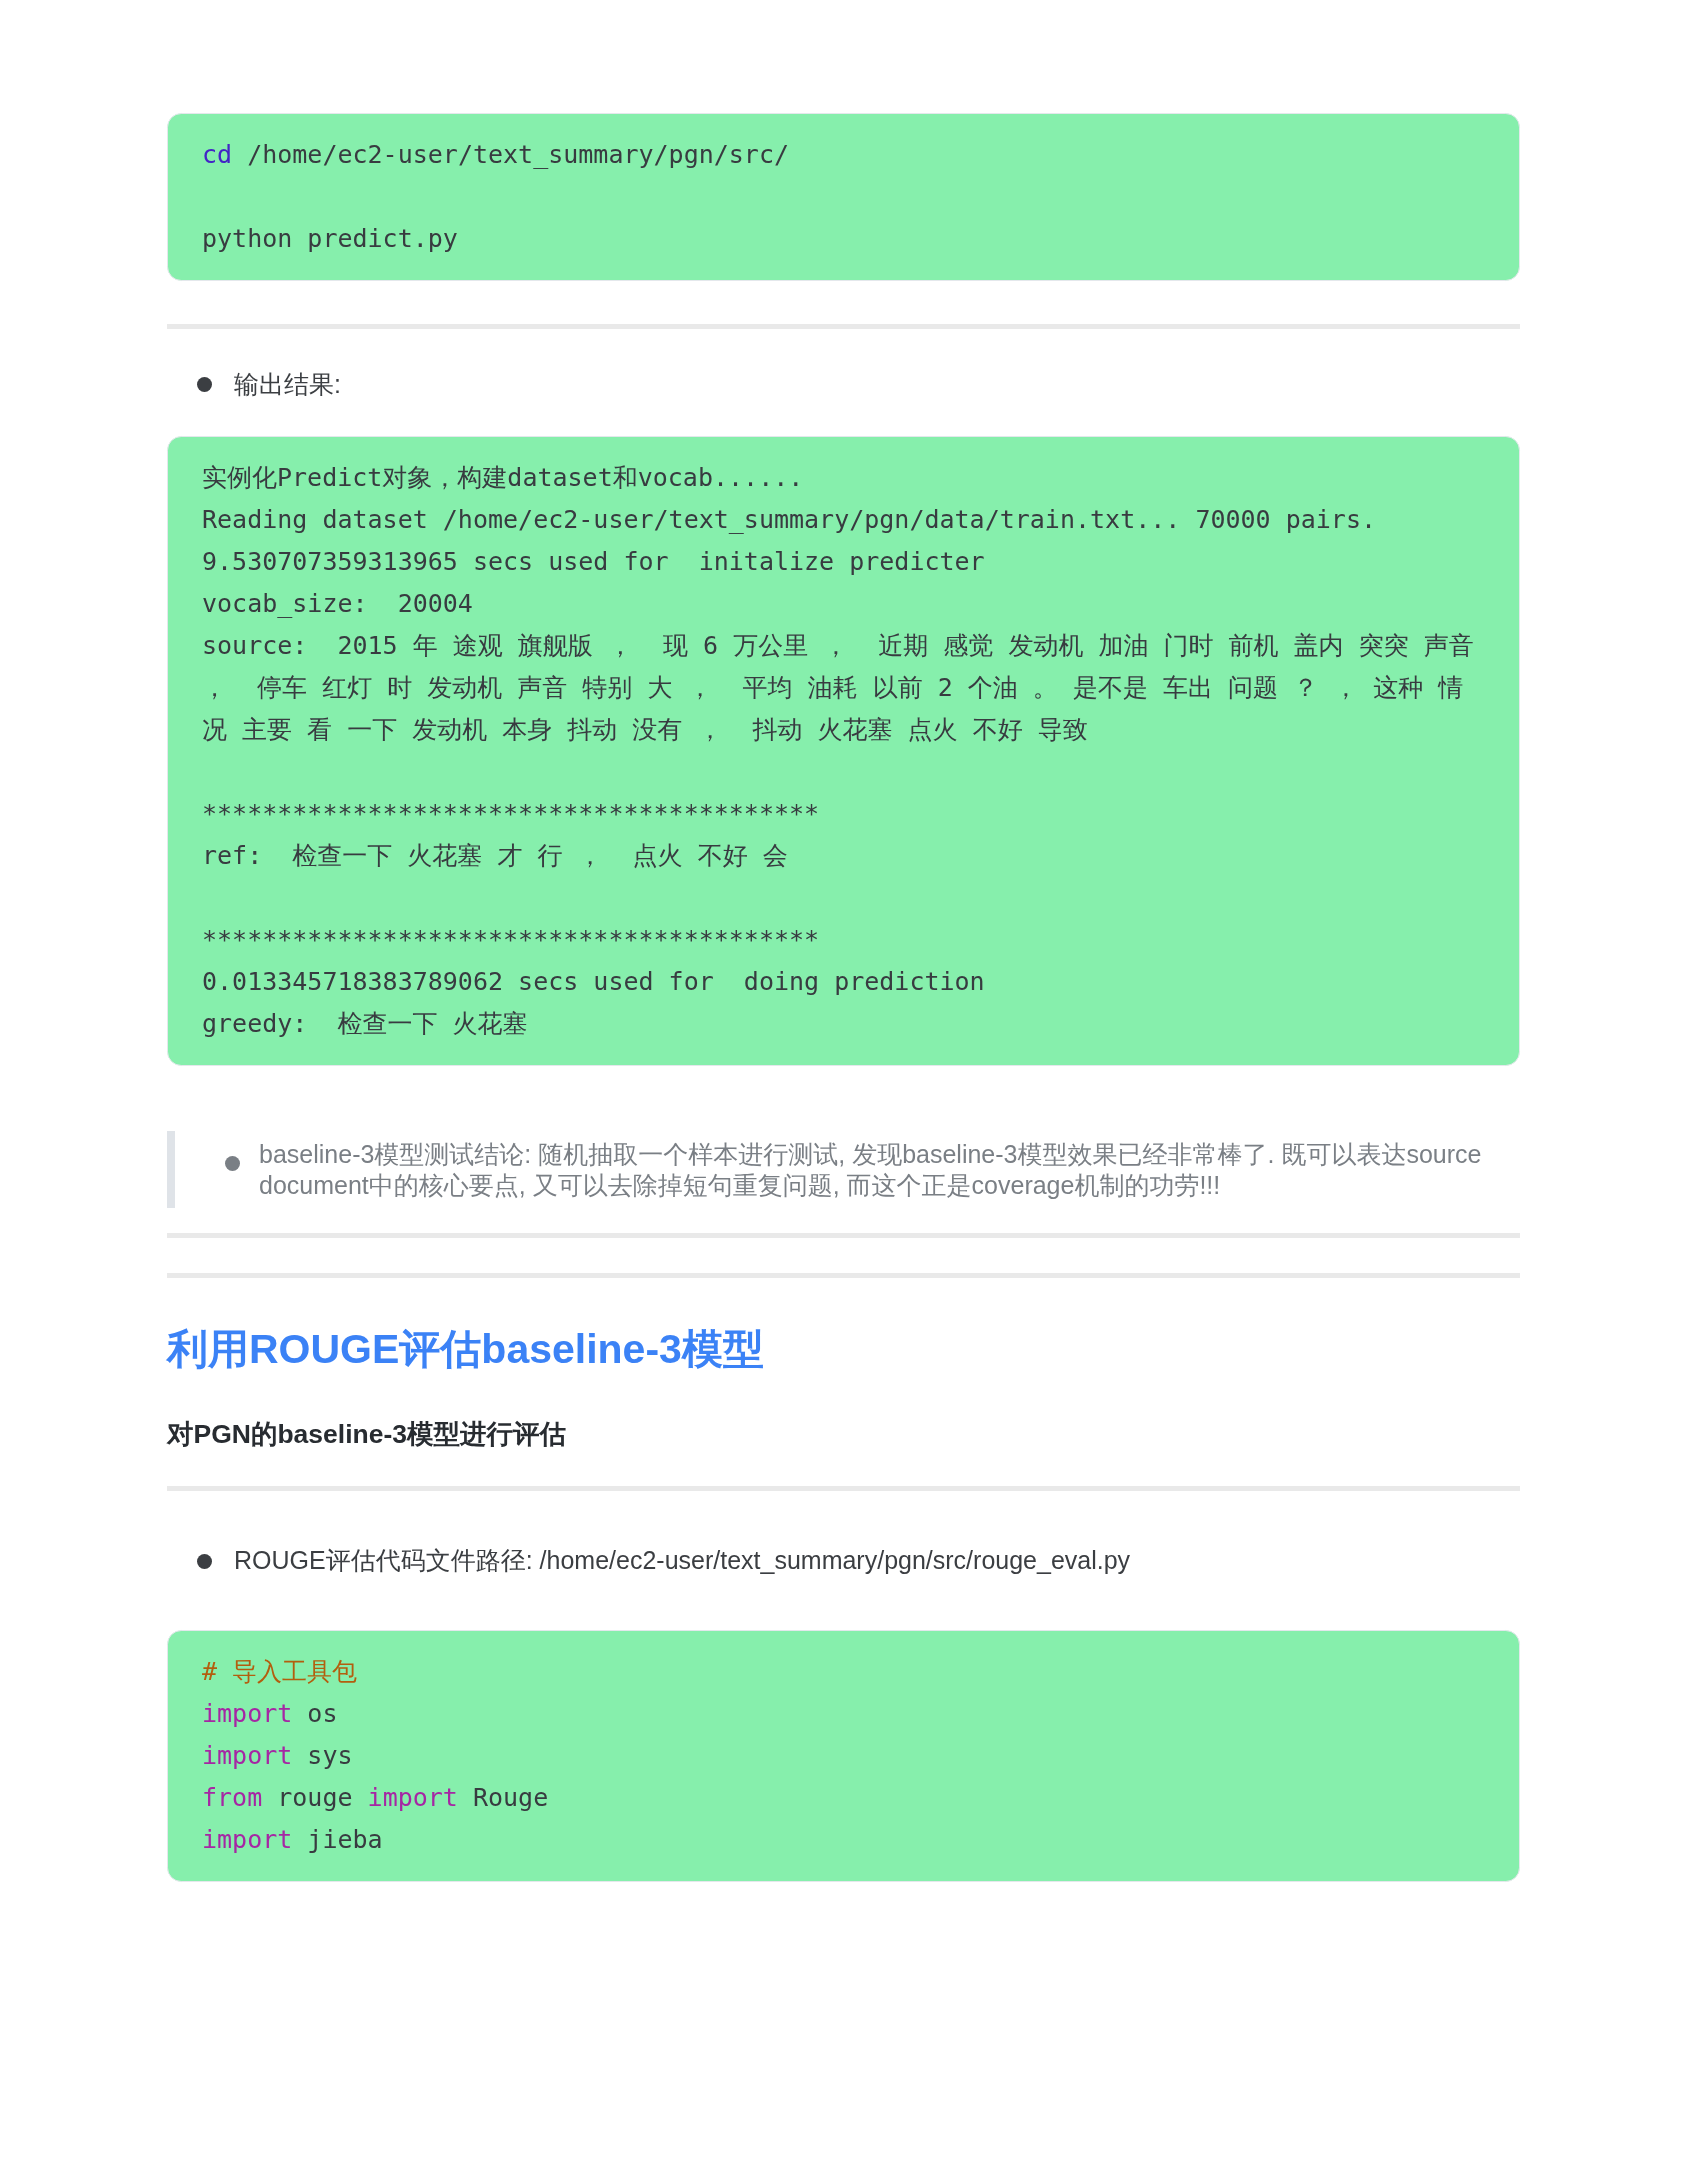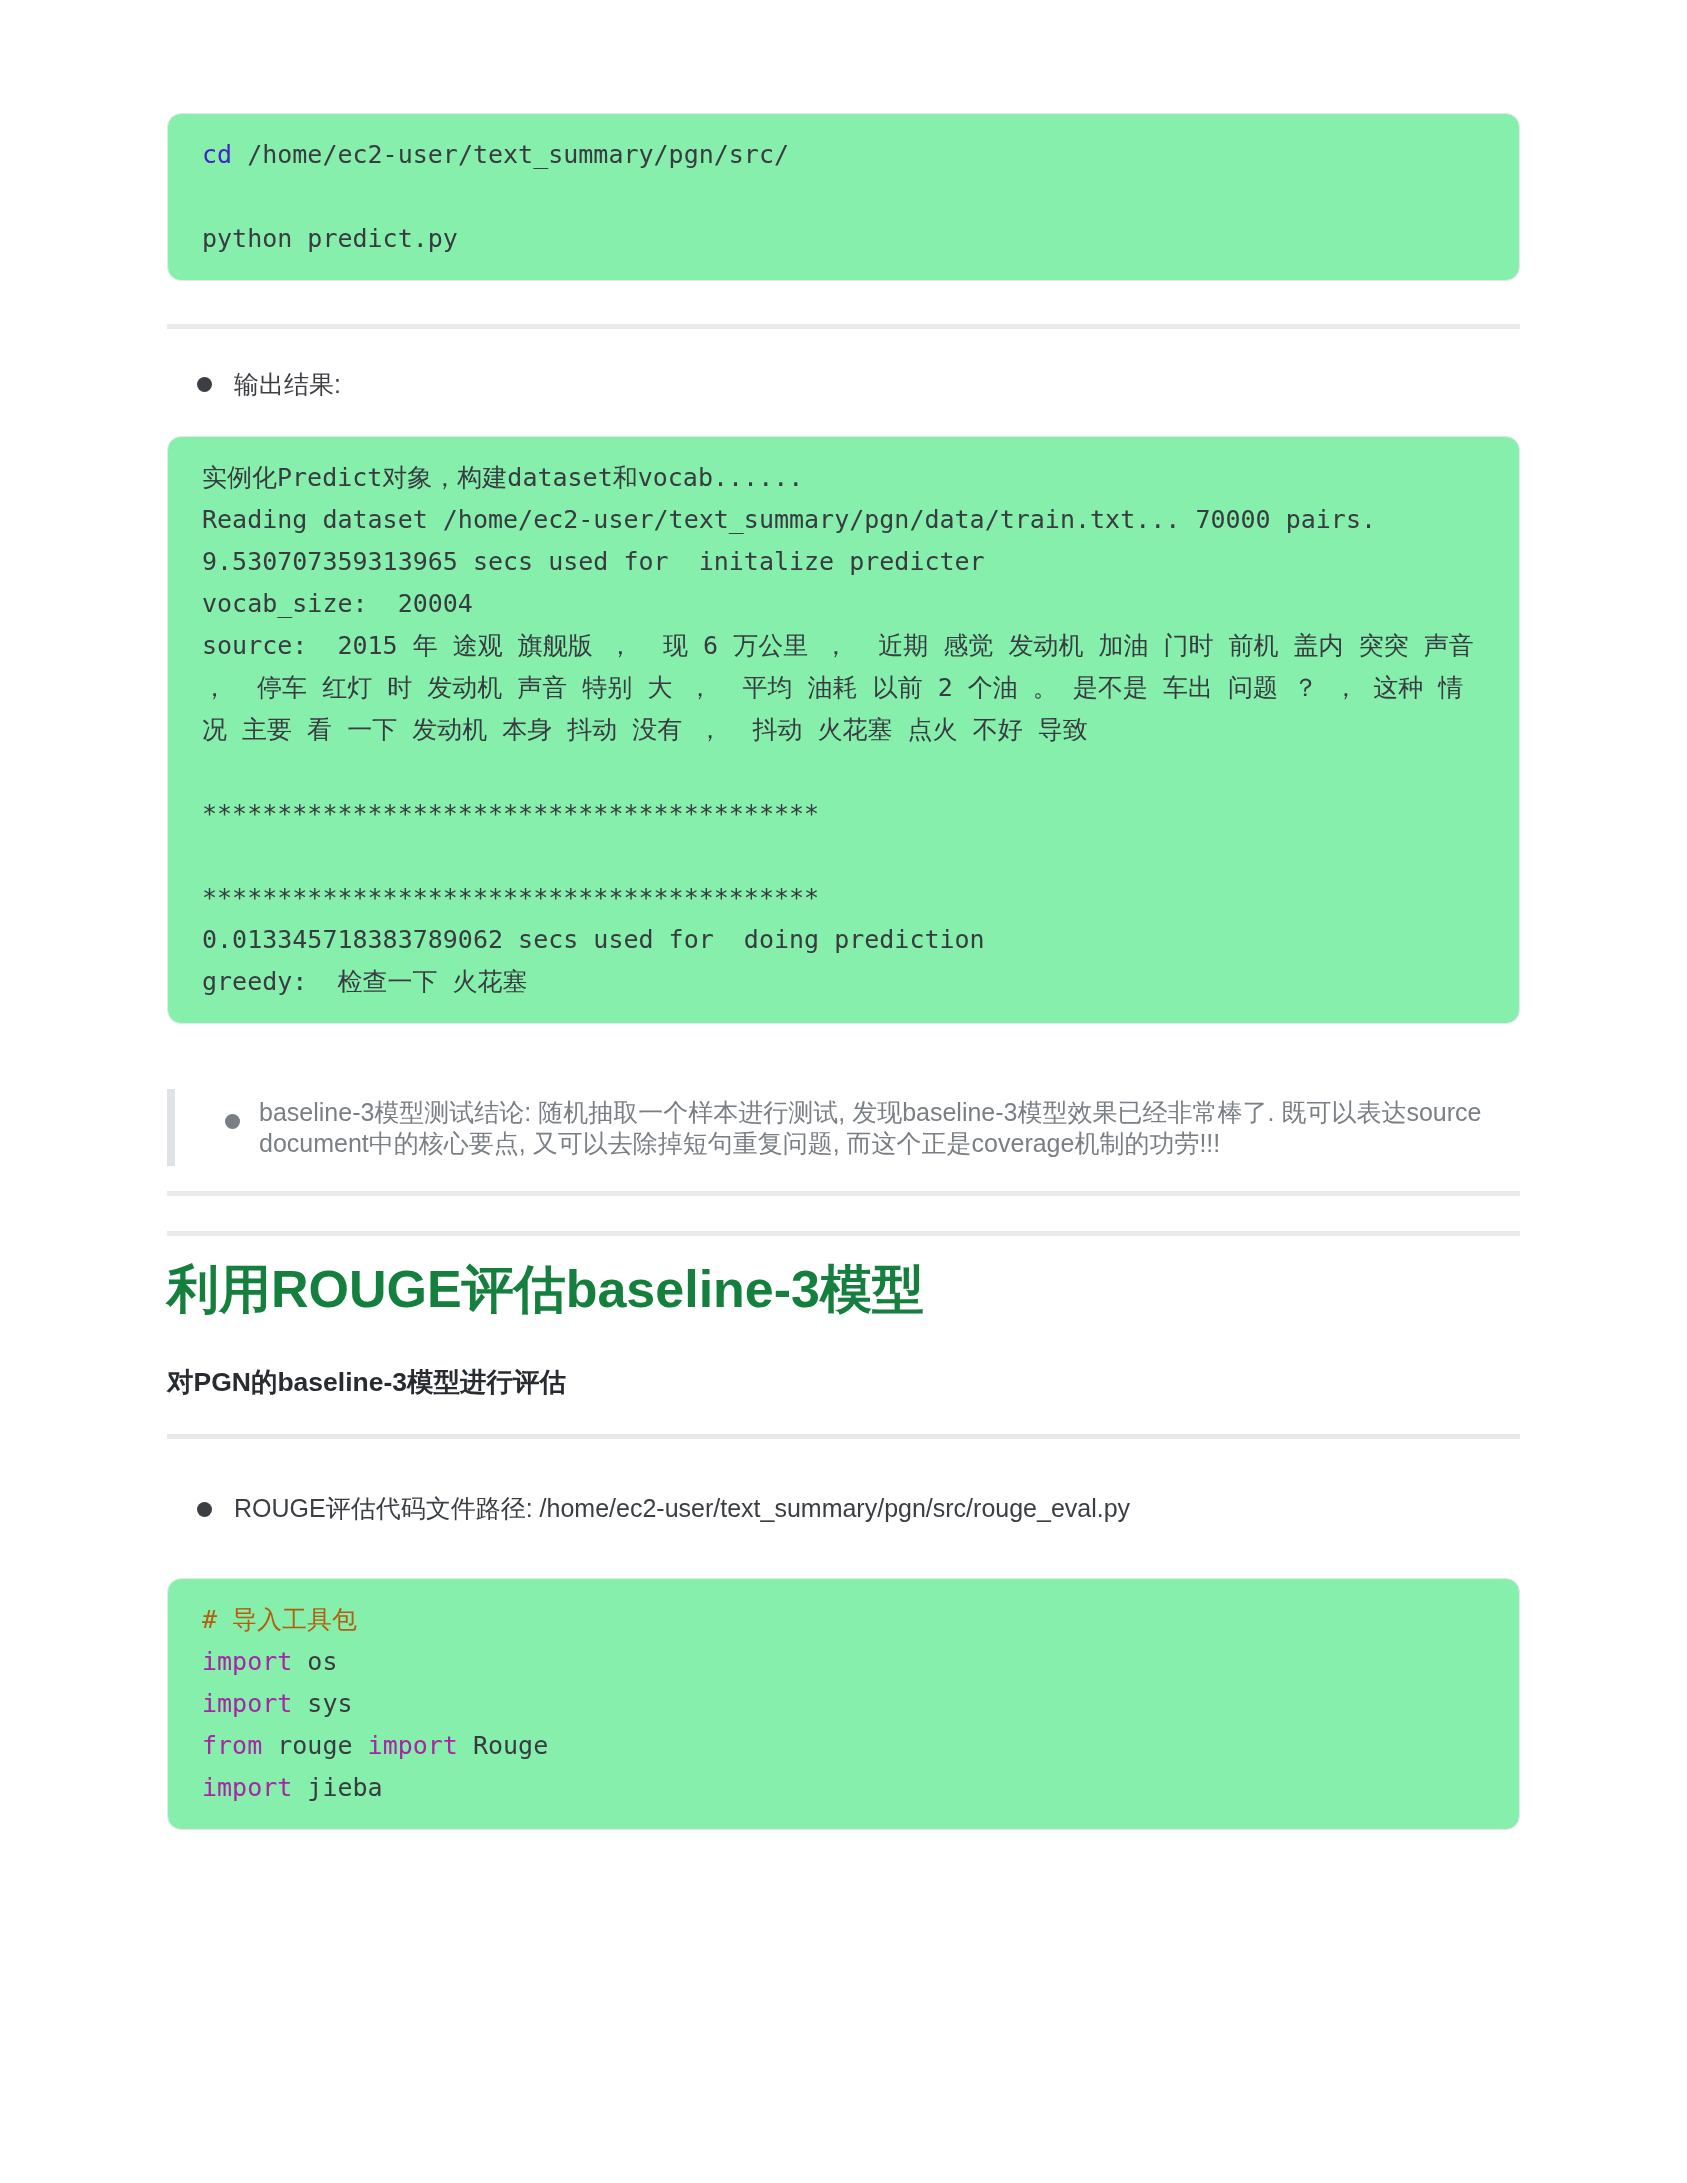--- a/index.html
+++ b/index.html
@@ -51,24 +51,24 @@
     position: absolute;
     left: 30px;
     top: 15.4px;
     width: 15px;
     height: 15px;
     border-radius: 50%;
     background: #3b3e42;
   }
 
   h1 {
-    margin-top: 19px;
-    font-size: 52px;
+    margin-top: 44px;
+    font-size: 41px;
     font-weight: bold;
-    color: #15803d;
+    color: #3b82f6;
     letter-spacing: 0;
   }
   h2 {
     margin-top: 39px;
     font-size: 26.5px;
     font-weight: bold;
     color: #282c31;
   }
 
   blockquote {
@@ -123,20 +123,21 @@
     <div id="bullet-output" class="bullet">输出结果:</div>
 
     <div id="output-block" class="codeblock">
       <div class="cline">实例化Predict对象，构建dataset和vocab......</div>
       <div class="cline">Reading dataset /home/ec2-user/text_summary/pgn/data/train.txt... 70000 pairs.</div>
       <div class="cline">9.530707359313965 secs used for  initalize predicter</div>
       <div class="cline">vocab_size:  20004</div>
       <div class="cline">source:  2015 年 途观 旗舰版 ，  现 6 万公里 ，  近期 感觉 发动机 加油 门时 前机 盖内 突突 声音 ，  停车 红灯 时 发动机 声音 特别 大 ，  平均 油耗 以前 2 个油 。 是不是 车出 问题 ？ ， 这种 情况 主要 看 一下 发动机 本身 抖动 没有 ，  抖动 火花塞 点火 不好 导致</div>
       <div class="cline"></div>
       <div class="cline">*****************************************</div>
+      <div class="cline">ref:  检查一下 火花塞 才 行 ，  点火 不好 会</div>
       <div class="cline"></div>
       <div class="cline">*****************************************</div>
       <div class="cline">0.013345718383789062 secs used for  doing prediction</div>
       <div class="cline">greedy:  检查一下 火花塞</div>
     </div>
 
     <blockquote>
       <div class="bq-bullet">baseline-3模型测试结论: 随机抽取一个样本进行测试, 发现baseline-3模型效果已经非常棒了. 既可以表达source document中的核心要点, 又可以去除掉短句重复问题, 而这个正是coverage机制的功劳!!!</div>
     </blockquote>
 

